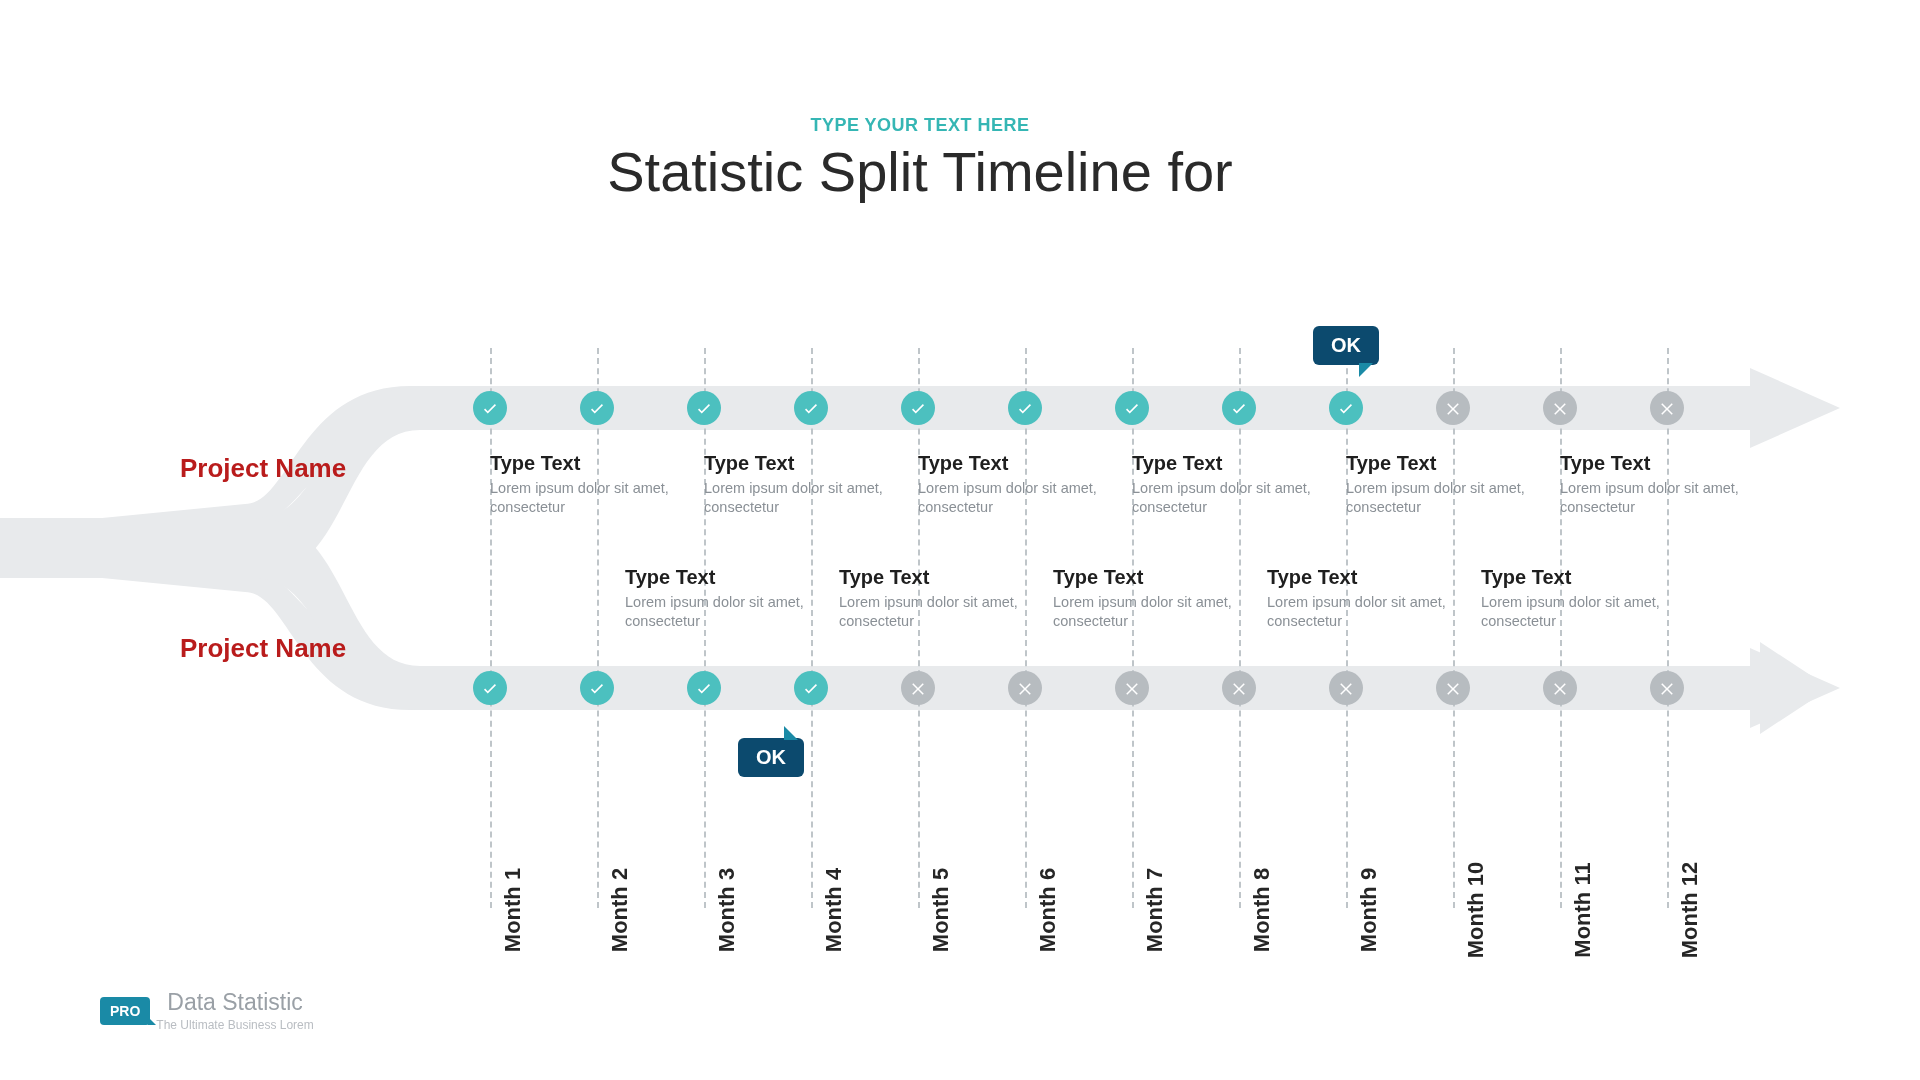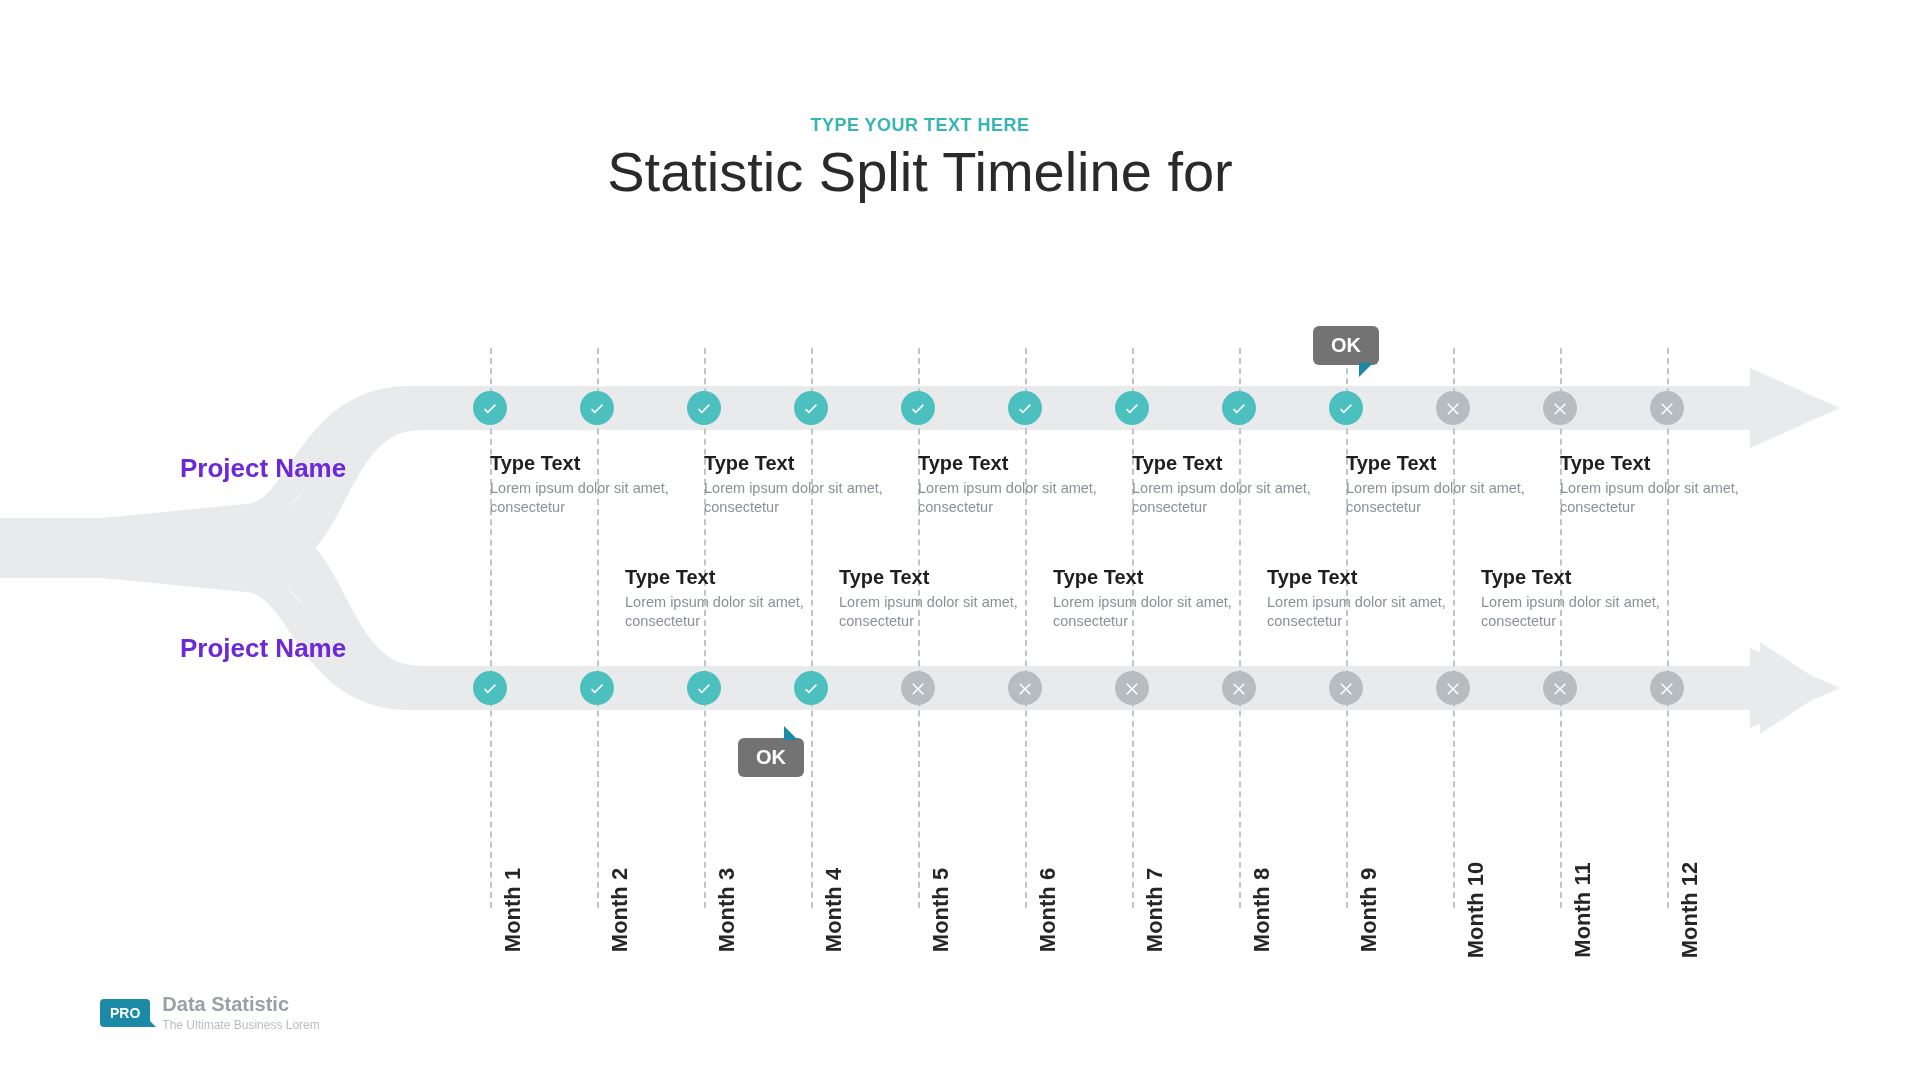--- a/index.html
+++ b/index.html
@@ -5,24 +5,24 @@
   * { box-sizing: border-box; margin: 0; padding: 0; }
   html, body { width: 1920px; height: 1080px; font-family: "Segoe UI", Arial, sans-serif; background:#fff; overflow:hidden; }
 
   .slide { position: relative; width:1840px; height:1080px; }
 
   
   .eyebrow { position:absolute; left:0; width:100%; top:115px; text-align:center; color:#35b6b4; font-weight:700; font-size:18px; letter-spacing:.5px; }
   .title   { position:absolute; left:0; width:100%; top:140px; text-align:center; color:#2a2a2a; font-weight:400; font-size:56px; line-height:1.15; }
 
   
-  .brand   { position:absolute; left:100px; bottom:48px; display:flex; align-items:center; gap:12px; }
+  .brand   { position:absolute; left:100px; bottom:48px; display:flex; align-items:center; gap:6px; }
   .brand .badge { position:relative; background:#1a8aa6; color:#fff; font-weight:700; font-size:14px; padding:6px 10px; border-radius:4px; }
   .brand .badge:after{ content:""; position:absolute; right:-6px; bottom:0; border-left:8px solid #1a8aa6; border-top:8px solid transparent; }
-  .brand .t1 { color:#9aa0a6; font-weight:700; font-size:20px; }
+  .brand .t1 { color:#9aa0a6; font-weight:400; font-size:23px;text-align:center; }
   .brand .t2 { color:#b9bdc2; font-size:12px; margin-top:2px; }
 
   
   :root{
     --x0: 470;            
     --gap: 105;           
     --topBarY: 408;       
     --botBarY: 688;       
     --barH: 44;
   }
@@ -33,32 +33,32 @@
   
   .vline{ position:absolute; top:348px; height:560px; width:0; border-left:2px dashed #bfc5c9; }
 
   
   .marker{ position:absolute; width:34px; height:34px; border-radius:50%; display:flex; align-items:center; justify-content:center; color:#fff; font-weight:700; font-size:20px; transform:translate(-50%,-50%);}
   .mk-ok { background:#4cc0bf; }
   .mk-x  { background:#b7bcc0; }
   .marker svg{ width:18px; height:18px; fill:#fff; }
 
   
-  .proj  { position:absolute; left:180px; font-weight:700; font-size:26px; color:#6d28d9; transform:translateY(-50%); }
+  .proj  { position:absolute; left:180px; font-weight:700; font-size:26px; color:#b91c1c; transform:translateY(-50%); }
 
   
   .blk   { position:absolute; width:190px; }
   .blk h4{ font-weight:700; font-size:20px; color:#1f1f1f; margin-bottom:4px; }
   .blk p { font-size:14.5px; line-height:1.3; color:#8a9096; }
 
   
   .month { position:absolute; transform: rotate(-90deg) translate(-50%,0); transform-origin: left top; font-weight:700; font-size:22px; color:#262626; white-space:nowrap; }
 
   
-  .bubble{ position:absolute; background:#737373; color:#fff; font-weight:700; font-size:20px; padding:8px 18px; border-radius:6px; transform:translate(-50%,0);}
+  .bubble{ position:absolute; background:#0c4a6e; color:#fff; font-weight:700; font-size:20px; padding:8px 18px; border-radius:6px; transform:translate(-50%,0);}
   .bubble.up:after  { content:""; position:absolute; left:70%; bottom:-12px; border-top:14px solid #1a8aa6; border-right:14px solid transparent; }
   .bubble.down:before{ content:""; position:absolute; left:70%; top:-12px; border-bottom:14px solid #1a8aa6; border-right:14px solid transparent; }
 
 </style>
 </head>
 <body>
 
 <div class="slide">
 
   <div class="eyebrow">TYPE YOUR TEXT HERE</div>

